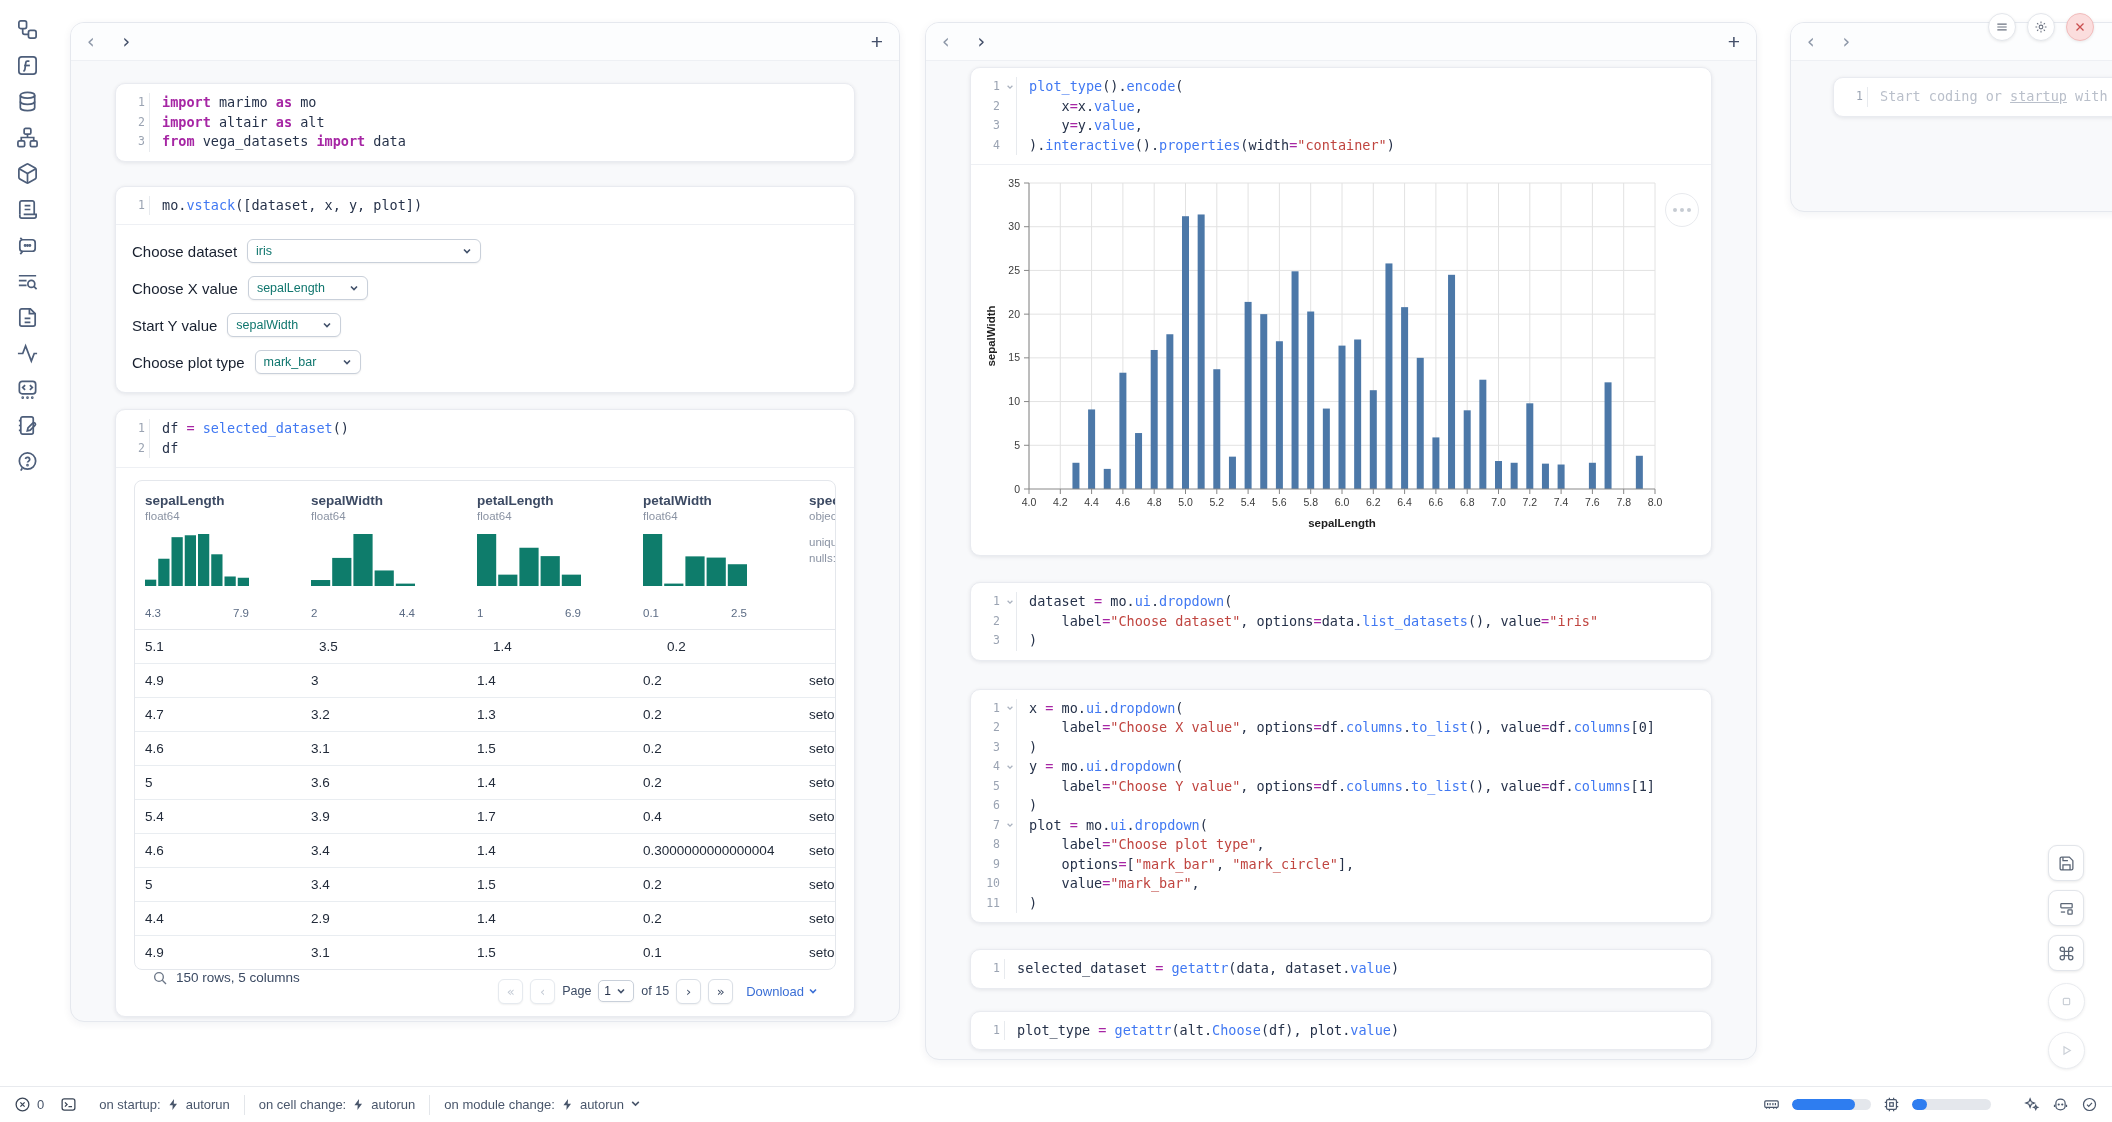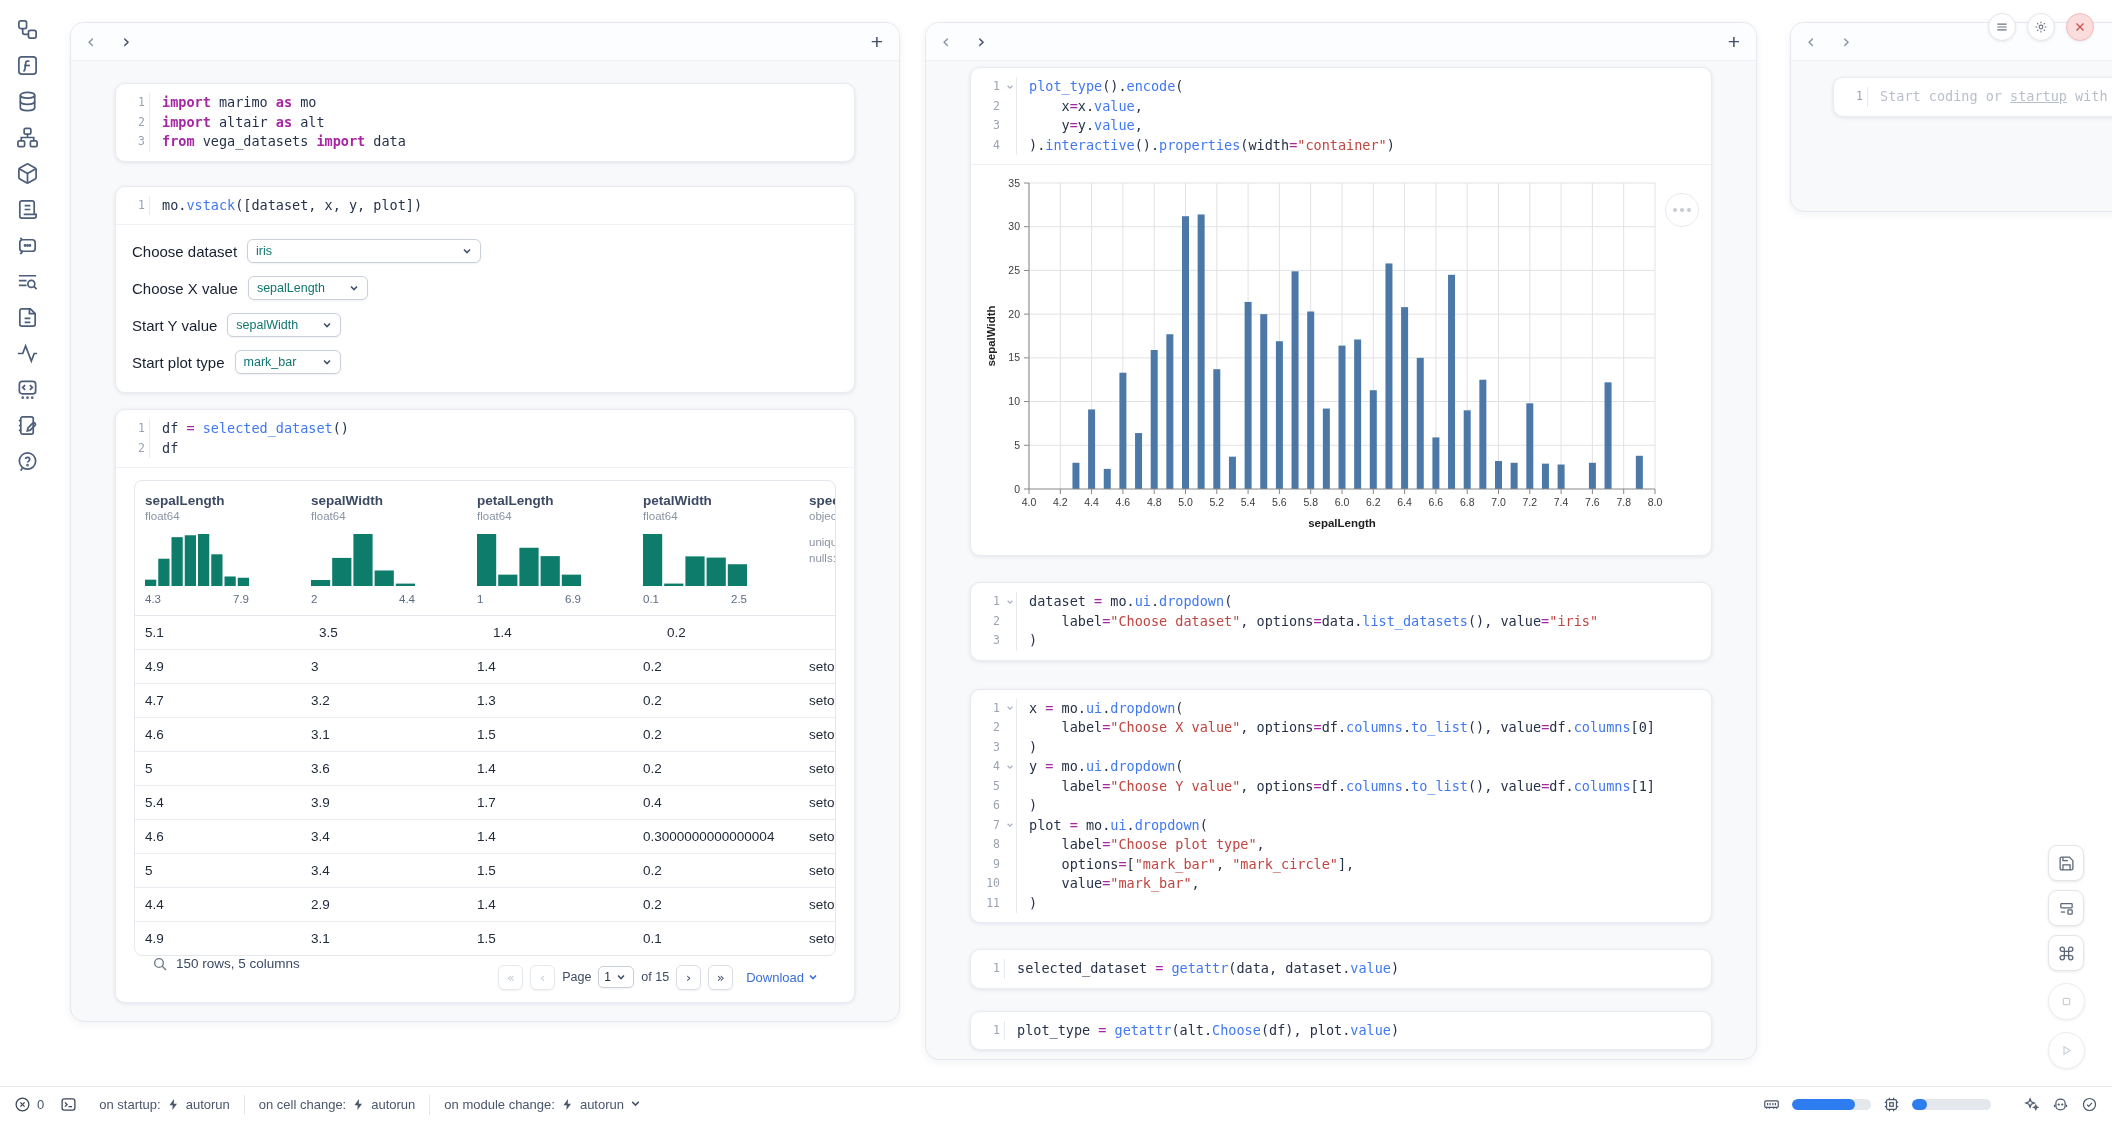--- a/index.html
+++ b/index.html
@@ -55,21 +55,21 @@
 
   
   .df-out { padding:12px 18px 0; }
   .df-wrap { border:1px solid #e4e7ec; border-radius:8px; overflow:hidden; width:702px; background:#fff; }
   .df-inner { width:830px; }
   .df-head { display:flex; border-bottom:1px solid #e4e7ec; padding:12px 0 10px; }
   .df-col { width:166px; flex:none; padding-left:10px; }
   .df-name { font-size:13.5px; font-weight:bold; color:#3c4a63; }
   .df-dtype { font-size:11.5px; color:#8a93a3; margin-top:2px; }
   .df-hist { margin-top:10px; }
-  .df-range { width:104px; display:flex; justify-content:space-between; font-size:11.5px; color:#5b6b84; margin-top:3px; }
+  .df-range { width:104px; display:flex; justify-content:space-between; font-size:11.5px; color:#5b6b84; margin-top:17px; }
   .df-stats { margin-top:12px; font-size:11.5px; color:#8a93a3; line-height:16px; }
   .df-row { display:flex; border-top:1px solid #e9edf1; }
   .df-row:first-child { border-top:none;gap:8px; }
   .df-td { width:166px; flex:none; padding-left:10px; height:33px; display:flex; align-items:center;
     font-size:13.5px; color:#222b3a; white-space:nowrap; overflow:hidden; }
   .df-footer { display:flex; height:46px; padding:0 18px 4px; }
   .df-count { font-size:13.5px; color:#3b4a63; margin-left:8px; }
   .pager { margin-left:auto; display:flex; align-items:center; gap:7px; }
   .pg-btn { width:25px; height:25px; border:1px solid #dadfe6; border-radius:6px; background:#fff;
     box-shadow:0 1px 2px rgba(0,0,0,.06); display:flex; align-items:center; justify-content:center;
@@ -281,21 +281,21 @@
           <div class="vs-row">
             <span class="vs-label">Start Y value</span>
             <span class="vs-select" style="width: 114px;">
               <span>sepalWidth</span>
               <svg class="chev-svg" viewBox="0 0 10 10" fill="none" stroke="#41506a" stroke-width="1.6">
                 <path d="M2 3.5l3 3 3-3"></path>
               </svg>
             </span>
           </div>
           <div class="vs-row">
-            <span class="vs-label">Start plot type</span>
+            <span class="vs-label">Choose plot type</span>
             <span class="vs-select" style="width: 106px;">
               <span>mark_bar</span>
               <svg class="chev-svg" viewBox="0 0 10 10" fill="none" stroke="#41506a" stroke-width="1.6">
                 <path d="M2 3.5l3 3 3-3"></path>
               </svg>
             </span>
           </div>
         </div>
     </div>
   </div>

